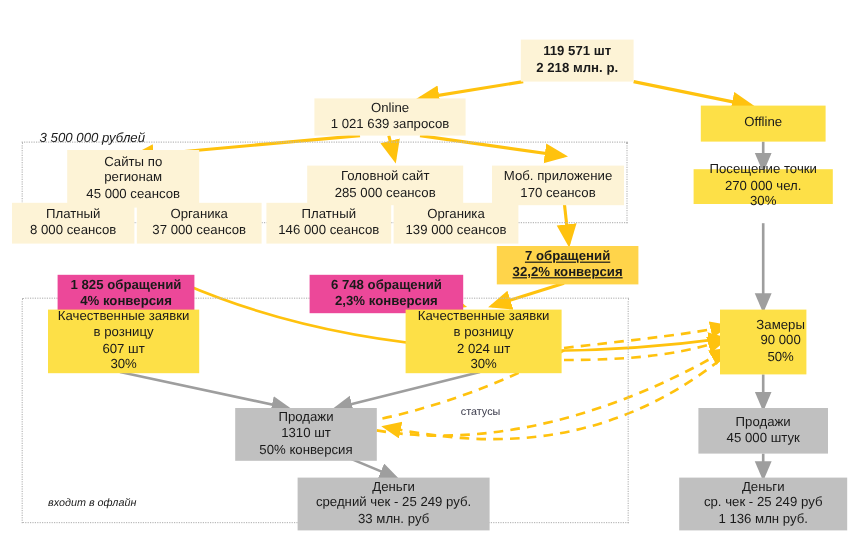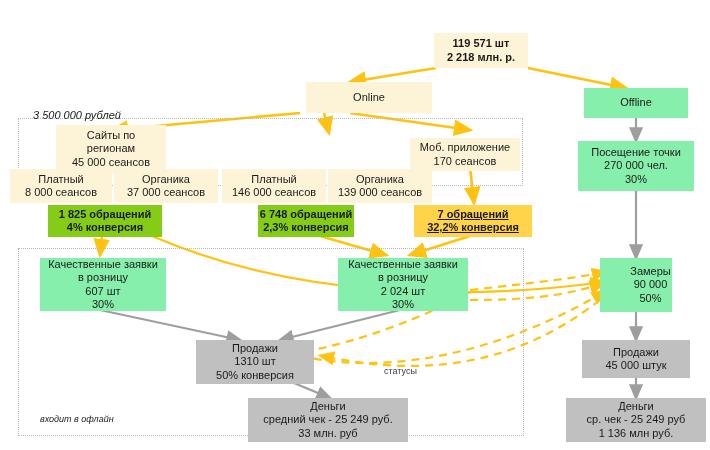--- a/index.html
+++ b/index.html
@@ -14,34 +14,34 @@
   .node{
     position:absolute;box-sizing:border-box;
     display:flex;flex-direction:column;align-items:center;justify-content:center;
     text-align:center;line-height:1.22;z-index:3;
   }
   .node .ln{display:block;white-space:nowrap;}
 
   
   .cream   {background:#fdf3d6;}
   .gold    {background:#ffd44a;font-weight:bold;text-decoration:underline;}
-  .goldlt  {background:#84cc16;font-weight:bold;}
-  .grey    {background:#86efac;}
+  .goldlt  {background:#ec4899;font-weight:bold;margin-top:24px;}
+  .grey    {background:#fde047;}
   .greyd   {background:#c0c0c0;}
   .bold    {font-weight:bold;}
 
   .group-box{
     position:absolute;box-sizing:border-box;
     border:1px dotted #b9b9b9;z-index:1;background:transparent;
   }
   .caption{
     position:absolute;font-style:italic;z-index:4;white-space:nowrap;color:#1a1a1a;
   }
   .edge-label{
-    position:absolute;z-index:4;white-space:nowrap;color:#3a3a4a;margin-top:28px;
+    position:absolute;z-index:4;white-space:nowrap;color:#3a3a4a;
   }
   .fs9{font-size:9px;}
   .fs10{font-size:11px;}
   .fs11{font-size:11px;}
 </style>
 </head>
 <body>
 
 <div id="canvas">
 
@@ -107,36 +107,41 @@
       <path d="M400,310 L280,340"></path>
       <path d="M282,378 L330,398"></path>
     </g>
   </svg>
 
   <div class="node cream bold fs11" style="left:434px;top:33px;width:94px;height:35px;">
     <span class="ln">119 571 шт</span>
     <span class="ln">2 218 млн. р.</span>
   </div>
 
-  <div class="node cream fs11" style="left:262px;top:82px;width:126px;height:31px;margin-left:44px;">
+  <div class="node cream fs11" style="left:262px;top:82px;width:126px;height:31px;">
     <span class="ln">Online</span>
+    <span class="ln">1 021 639 запросов</span>
   </div>
 
   <div class="node grey fs11" style="left:584px;top:88px;width:104px;height:30px;">
     <span class="ln">Offline</span>
   </div>
 
   <div class="caption fs11" style="left:33px;top:109px;">3 500 000 рублей</div>
 
   <div class="node cream fs11" style="left:56px;top:125px;width:110px;height:48px;">
     <span class="ln">Сайты по</span>
     <span class="ln">регионам</span>
     <span class="ln">45 000 сеансов</span>
   </div>
 
+  <div class="node cream fs11" style="left:256px;top:138px;width:130px;height:33px;">
+    <span class="ln">Головной сайт</span>
+    <span class="ln">285 000 сеансов</span>
+  </div>
 
   <div class="node cream fs11" style="left:410px;top:138px;width:110px;height:33px;">
     <span class="ln">Моб. приложение</span>
     <span class="ln">170 сеансов</span>
   </div>
 
   <div class="node cream fs11" style="left:10px;top:169px;width:102px;height:34px;">
     <span class="ln">Платный</span>
     <span class="ln">8 000 сеансов</span>
   </div>
@@ -154,21 +159,21 @@
   <div class="node cream fs11" style="left:328px;top:169px;width:104px;height:34px;">
     <span class="ln">Органика</span>
     <span class="ln">139 000 сеансов</span>
   </div>
 
   <div class="node goldlt fs11" style="left:48px;top:205px;width:114px;height:32px;">
     <span class="ln">1 825 обращений</span>
     <span class="ln">4% конверсия</span>
   </div>
 
-  <div class="node goldlt fs11" style="left:258px;top:205px;width:96px;height:32px;">
+  <div class="node goldlt fs11" style="left:258px;top:205px;width:128px;height:32px;">
     <span class="ln">6 748 обращений</span>
     <span class="ln">2,3% конверсия</span>
   </div>
 
   <div class="node gold fs11" style="left:414px;top:205px;width:118px;height:32px;">
     <span class="ln">7 обращений</span>
     <span class="ln">32,2% конверсия</span>
   </div>
 
   <div class="node grey fs10" style="left:40px;top:258px;width:126px;height:53px;">
@@ -194,21 +199,21 @@
   <div class="node greyd fs11" style="left:248px;top:398px;width:160px;height:44px;">
     <span class="ln">Деньги</span>
     <span class="ln">средний чек - 25 249 руб.</span>
     <span class="ln">33 млн. руб</span>
   </div>
 
   <div class="caption fs9" style="left:40px;top:414px;">входит в офлайн</div>
 
   <div class="edge-label fs9" style="left:384px;top:338px;">статусы</div>
 
-  <div class="node grey fs11" style="left:578px;top:141px;width:116px;height:50px;">
+  <div class="node grey fs11" style="left:578px;top:141px;width:116px;height:29px;">
     <span class="ln">Посещение точки</span>
     <span class="ln">270 000 чел.</span>
     <span class="ln">30%</span>
   </div>
 
   <div class="node grey fs11" style="left:600px;top:258px;width:72px;height:54px;padding-left:29px;">
     <span class="ln">Замеры</span>
     <span class="ln">90 000</span>
     <span class="ln">50%</span>
   </div>

